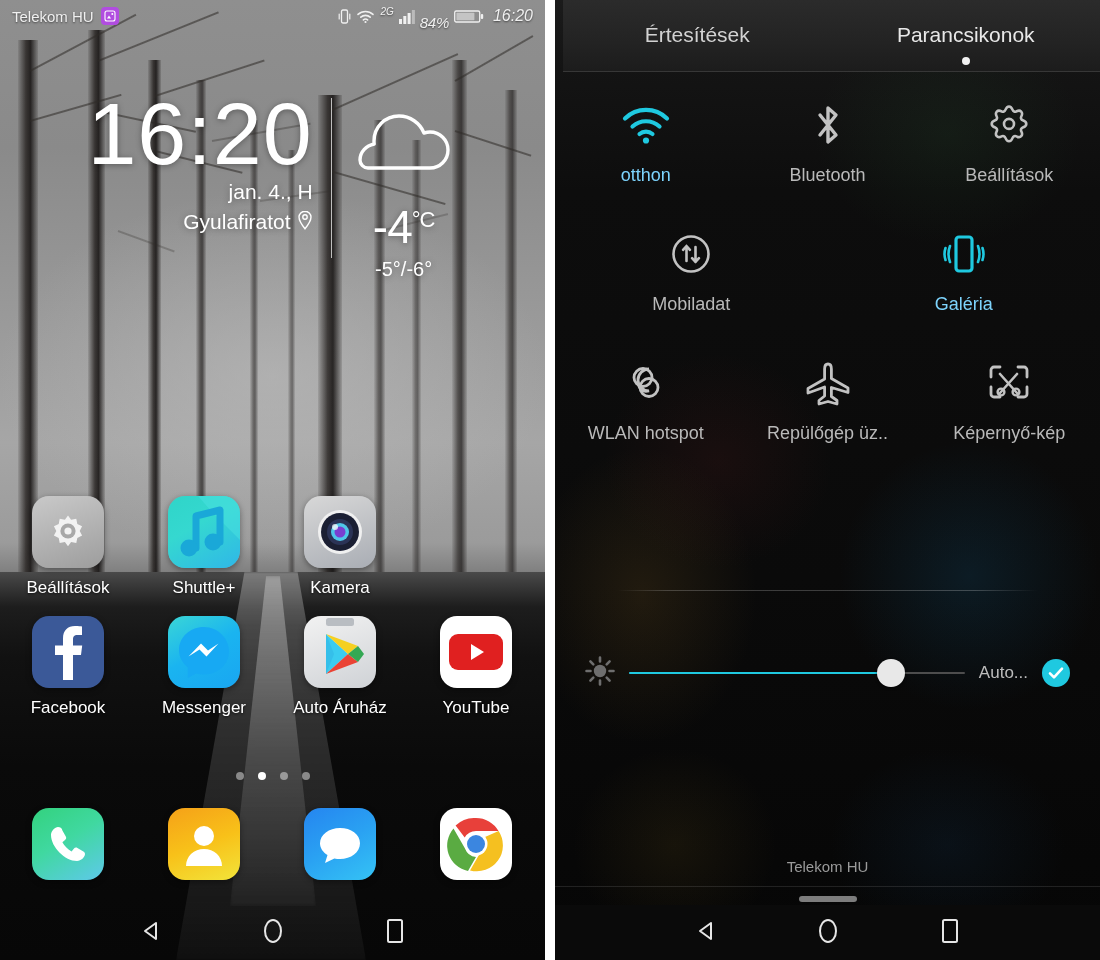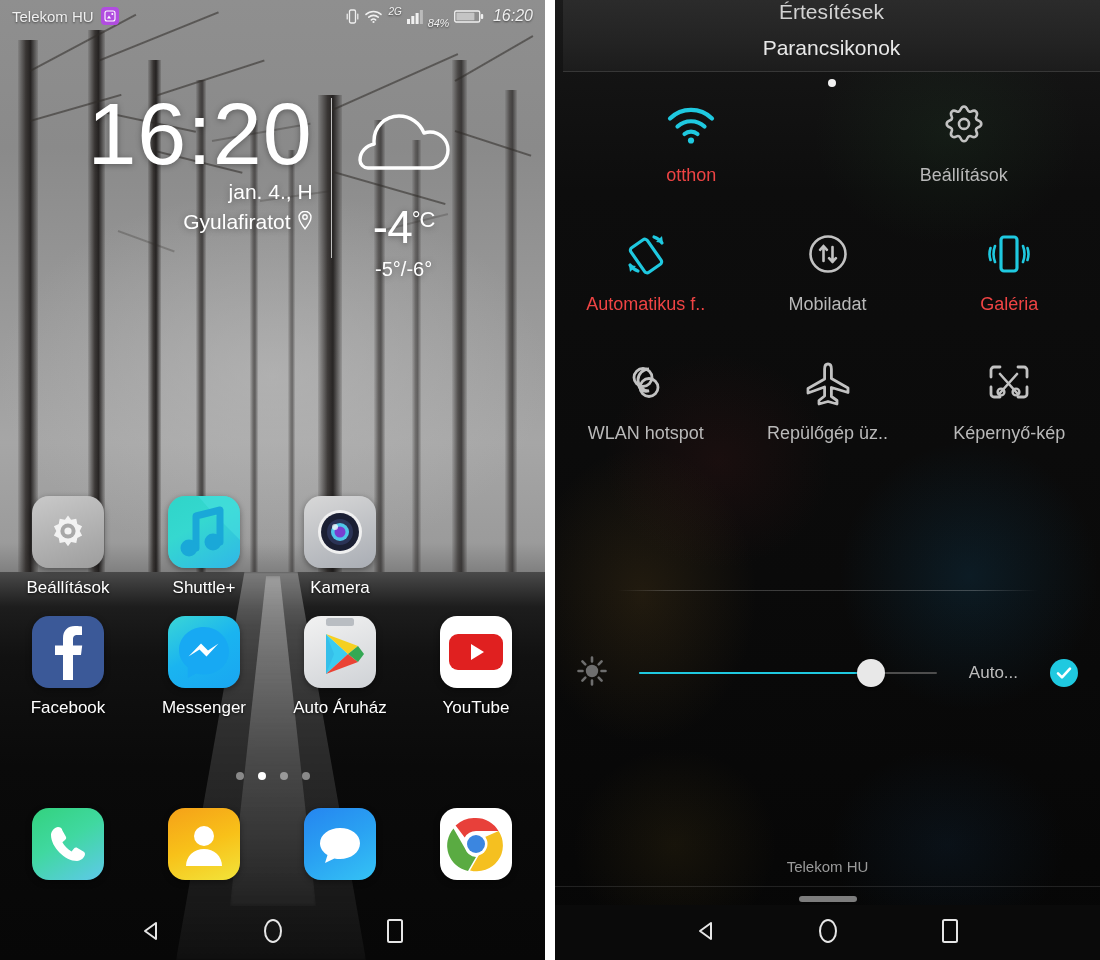--- a/index.html
+++ b/index.html
@@ -50,21 +50,21 @@
     color:#f0f0f0; font-size:15px; z-index:6;
     text-shadow:0 1px 2px rgba(0,0,0,.55);
   }
   .sb-left { display:flex; align-items:center; gap:7px; }
   .sb-right { margin-left:auto; display:flex; align-items:center; gap:5px;font-style:italic; }
   .notif-badge {
     width:18px; height:18px; border-radius:4px; background:#b14de0;
     display:flex; align-items:center; justify-content:center;
   }
   .icn { display:block; }
-  .sb-pct { font-size:11px; letter-spacing:-.3px;margin-top:13px; }
+  .sb-pct { font-size:15px; letter-spacing:-.3px;margin-top:13px; }
   .sb-time { font-size:16px; margin-left:4px; }
 
   
   .widget { position:absolute; left:0; right:0; top:92px; z-index:5; color:#fff;
     text-shadow:0 1px 6px rgba(0,0,0,.35); }
   .w-row { display:flex; align-items:flex-start; justify-content:center; }
   .w-clock { font-size:88px; font-weight:300; line-height:.95; letter-spacing:1px;
     font-family:"Liberation Sans", sans-serif; }
   .w-divider { width:1px; align-self:stretch; margin:6px 18px 0 18px;
     background:rgba(255,255,255,.7); height:160px; }
@@ -113,42 +113,42 @@
       radial-gradient(ellipse 34% 20% at 76% 60%, rgba(20,90,130,.22), rgba(0,0,0,0) 70%),
       radial-gradient(ellipse 30% 16% at 30% 48%, rgba(130,40,40,.12), rgba(0,0,0,0) 70%),
       radial-gradient(ellipse 34% 16% at 72% 14%, rgba(45,95,55,.15), rgba(0,0,0,0) 72%),
       radial-gradient(ellipse 26% 14% at 22% 88%, rgba(140,110,35,.12), rgba(0,0,0,0) 72%),
       radial-gradient(ellipse 30% 14% at 72% 88%, rgba(25,70,110,.16), rgba(0,0,0,0) 72%),
       linear-gradient(180deg,#1b1b1b 0%,#141414 7%,#0d0d0d 20%,#0a0a0a 60%,#060606 100%);
   }
   .qs-tabs { position:absolute; left:8px; right:0; top:0; height:72px;
     display:flex; align-items:center; z-index:4;
     background:linear-gradient(180deg,#2b2b2b 0%,#232323 60%,#1c1c1c 100%);
-    border-bottom:1px solid rgba(255,255,255,.06);flex-direction:column; }
+    border-bottom:1px solid rgba(255,255,255,.06); }
   .qs-tab { flex:1; text-align:center; color:#e8e8e8; font-size:21px; position:relative;
     padding-bottom:2px; }
   .qs-tab.inactive { color:#d2d2d2; }
   .tab-dot { position:absolute; left:50%; transform:translateX(-50%); bottom:-16px;
     width:8px; height:8px; border-radius:50%; background:#f2f2f2; }
 
   .tiles { position:absolute; left:0; right:0; top:95px; z-index:3; }
   .tile-row { display:flex; }
   .tile-row + .tile-row { margin-top:38px; }
   .tile { flex:1; display:flex; flex-direction:column; align-items:center; }
   .tile-ico { height:60px; display:flex; align-items:center; justify-content:center; }
   .tile-lbl { margin-top:10px; font-size:18px; white-space:nowrap; }
-  .tile.on .tile-lbl { color:#ef4444; }
+  .tile.on .tile-lbl { color:#7dd3fc; }
   .tile.off .tile-lbl { color:#b9b9b9; }
 
   .qs-hr { position:absolute; left:62px; right:62px; top:590px; height:1px;
     background:linear-gradient(90deg,rgba(255,255,255,0),rgba(255,255,255,.20) 12%,rgba(255,255,255,.22) 85%,rgba(255,255,255,0));
     z-index:3; }
 
   .bright { position:absolute; left:0; right:0; top:645px; height:56px;
-    display:flex; align-items:center; padding:0 22px; gap:32px; z-index:3; }
+    display:flex; align-items:center; padding:0 30px; gap:14px; z-index:3; }
   .slider-wrap { position:relative; flex:1; height:26px; display:flex; align-items:center; }
   .track { position:absolute; left:0; right:0; height:2px; background:#4d4d4d; border-radius:2px; }
   .track-fill { position:absolute; left:0; height:2px; background:#1fc9e0; border-radius:2px; }
   .knob { position:absolute; width:28px; height:28px; border-radius:50%; background:#e8e8e8;
     box-shadow:0 1px 3px rgba(0,0,0,.6); transform:translateX(-50%); }
   .auto-lbl { color:#bdbdbd; font-size:17px; white-space:nowrap; }
   .auto-chk { width:28px; height:28px; border-radius:50%; background:#1fc9e0;
     display:flex; align-items:center; justify-content:center; }
 
   .watermark { position:absolute; right:23px; top:788px; z-index:5;
@@ -452,42 +452,38 @@
                 <path d="M5 14.5a30 30 0 0 1 42 0" stroke="#1fc9e0" stroke-width="4.2" fill="none" stroke-linecap="round"></path>
                 <path d="M12.5 22.5a20 20 0 0 1 27 0" stroke="#1fc9e0" stroke-width="4.2" fill="none" stroke-linecap="round"></path>
                 <path d="M19.5 30a10 10 0 0 1 13 0" stroke="#1fc9e0" stroke-width="4.2" fill="none" stroke-linecap="round"></path>
                 <circle cx="26" cy="36.5" r="3.1" fill="#1fc9e0"></circle>
               </svg>
           </div>
           <div class="tile-lbl">otthon</div>
         </div>
         <div class="tile off">
           <div class="tile-ico">
+            <svg width="38" height="48" viewBox="0 0 38 48">
+                <path d="M11 14 L27 34 L19 41 V7 L27 14 L11 34" stroke="#c2c2c2" stroke-width="3.4" fill="none" stroke-linecap="round" stroke-linejoin="round"></path>
+              </svg>
+          </div>
+          <div class="tile-lbl">Bluetooth</div>
+        </div>
+        <div class="tile off">
+          <div class="tile-ico">
             <svg width="46" height="46" viewBox="0 0 46 46">
                 <path d="M23 4.5c2.2 0 2.9 1.6 3.6 3.4.6 1.6 2.3 2.3 3.8 1.5 1.7-.9 3.3-1.4 4.8.2s1 3.2.1 4.9c-.8 1.5-.1 3.2 1.5 3.8 1.9.7 3.5 1.4 3.5 3.6s-1.6 2.9-3.5 3.6c-1.6.6-2.3 2.3-1.5 3.8.9 1.7 1.4 3.3-.1 4.9s-3.1 1.1-4.8.2c-1.5-.8-3.2-.1-3.8 1.5-.7 1.8-1.4 3.4-3.6 3.4s-2.9-1.6-3.6-3.4c-.6-1.6-2.3-2.3-3.8-1.5-1.7.9-3.3 1.4-4.8-.2s-1-3.2-.1-4.9c.8-1.5.1-3.2-1.5-3.8-1.9-.7-3.5-1.4-3.5-3.6s1.6-2.9 3.5-3.6c1.6-.6 2.3-2.3 1.5-3.8-.9-1.7-1.4-3.3.1-4.9s3.1-1.1 4.8-.2c1.5.8 3.2.1 3.8-1.5.7-1.8 1.4-3.4 3.6-3.4z" fill="none" stroke="#c2c2c2" stroke-width="2.6"></path>
                 <circle cx="23" cy="21.9" r="5" fill="none" stroke="#c2c2c2" stroke-width="2.6"></circle>
               </svg>
           </div>
           <div class="tile-lbl">Beállítások</div>
         </div>
       </div>
 
       <div class="tile-row">
-        <div class="tile on">
-          <div class="tile-ico">
-            <svg width="50" height="48" viewBox="0 0 50 48">
-                <rect x="15" y="11" width="20" height="30" rx="3" fill="none" stroke="#1fc9e0" stroke-width="3.2" transform="rotate(-35 25 26)"></rect>
-                <path d="M33 7 a16 16 0 0 1 8 6" stroke="#1fc9e0" stroke-width="3.2" fill="none" stroke-linecap="round"></path>
-                <path d="M41 6 l1 7 l-7 -1" fill="#1fc9e0"></path>
-                <path d="M17 41 a16 16 0 0 1 -8 -6" stroke="#1fc9e0" stroke-width="3.2" fill="none" stroke-linecap="round"></path>
-                <path d="M9 42 l-1 -7 l7 1" fill="#1fc9e0"></path>
-              </svg>
-          </div>
-          <div class="tile-lbl">Automatikus f..</div>
-        </div>
         <div class="tile off">
           <div class="tile-ico">
             <svg width="46" height="46" viewBox="0 0 46 46">
                 <circle cx="23" cy="23" r="17.5" fill="none" stroke="#c2c2c2" stroke-width="2.6"></circle>
                 <path d="M18.5 30 V15 M18.5 15 l-3.4 3.8 M18.5 15 l3.4 3.8" stroke="#c2c2c2" stroke-width="2.6" fill="none" stroke-linecap="round"></path>
                 <path d="M27.5 16 V31 M27.5 31 l-3.4 -3.8 M27.5 31 l3.4 -3.8" stroke="#c2c2c2" stroke-width="2.6" fill="none" stroke-linecap="round"></path>
               </svg>
           </div>
           <div class="tile-lbl">Mobiladat</div>
         </div>

